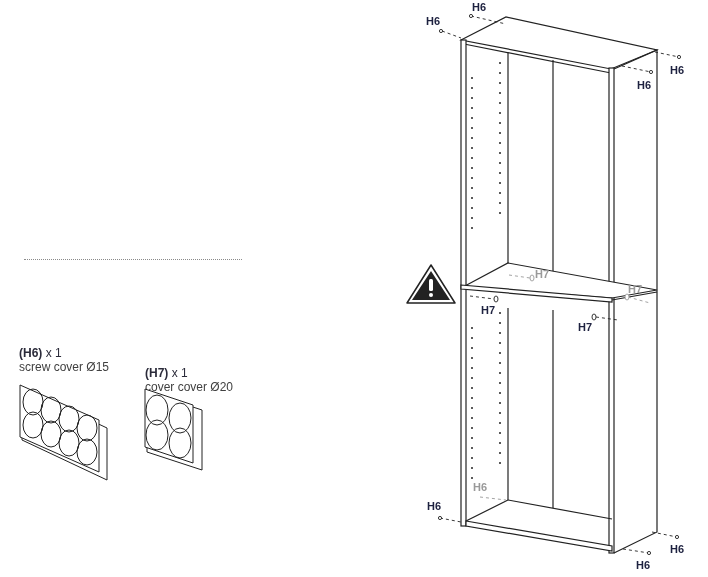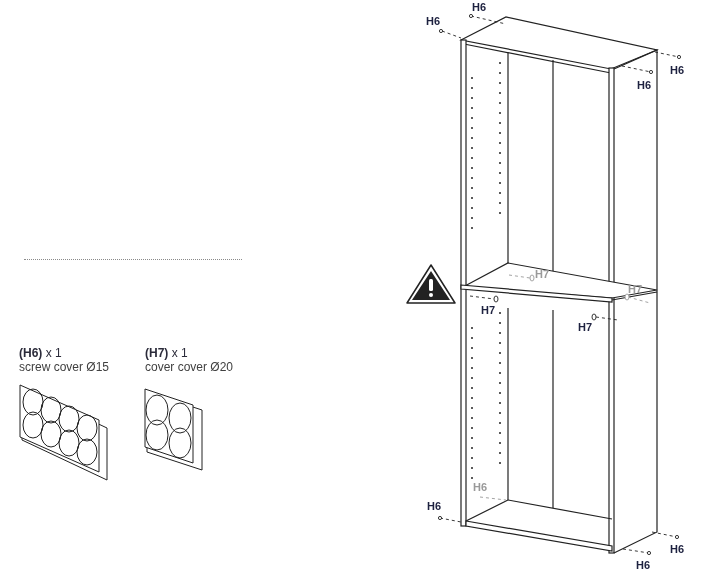--- a/index.html
+++ b/index.html
@@ -15,21 +15,21 @@
 </style>
 </head>
 <body>
 
 <div class="divider"></div>
 
 <div class="abs" style="left:19px; top:346px;">
   <div class="part-title"><b>(H6)</b> <span>x 1</span></div>
   <div class="part-desc">screw cover Ø15</div>
 </div>
-<div class="abs" style="left:145px; top:346px;">
+<div class="abs" style="left:145px; top:366px;">
   <div class="part-title"><b>(H7)</b> <span>x 1</span></div>
   <div class="part-desc">cover cover Ø20</div>
 </div>
 
 <svg width="708" height="577" viewBox="0 0 708 577">
   <g fill="none" stroke="#222" stroke-width="1">
 
     <g>
       <polygon points="22,388 107,428 107,480 22,440" fill="#fff"></polygon>
       <polygon points="20,385 99,420 99,472 20,437" fill="#fff"></polygon>

